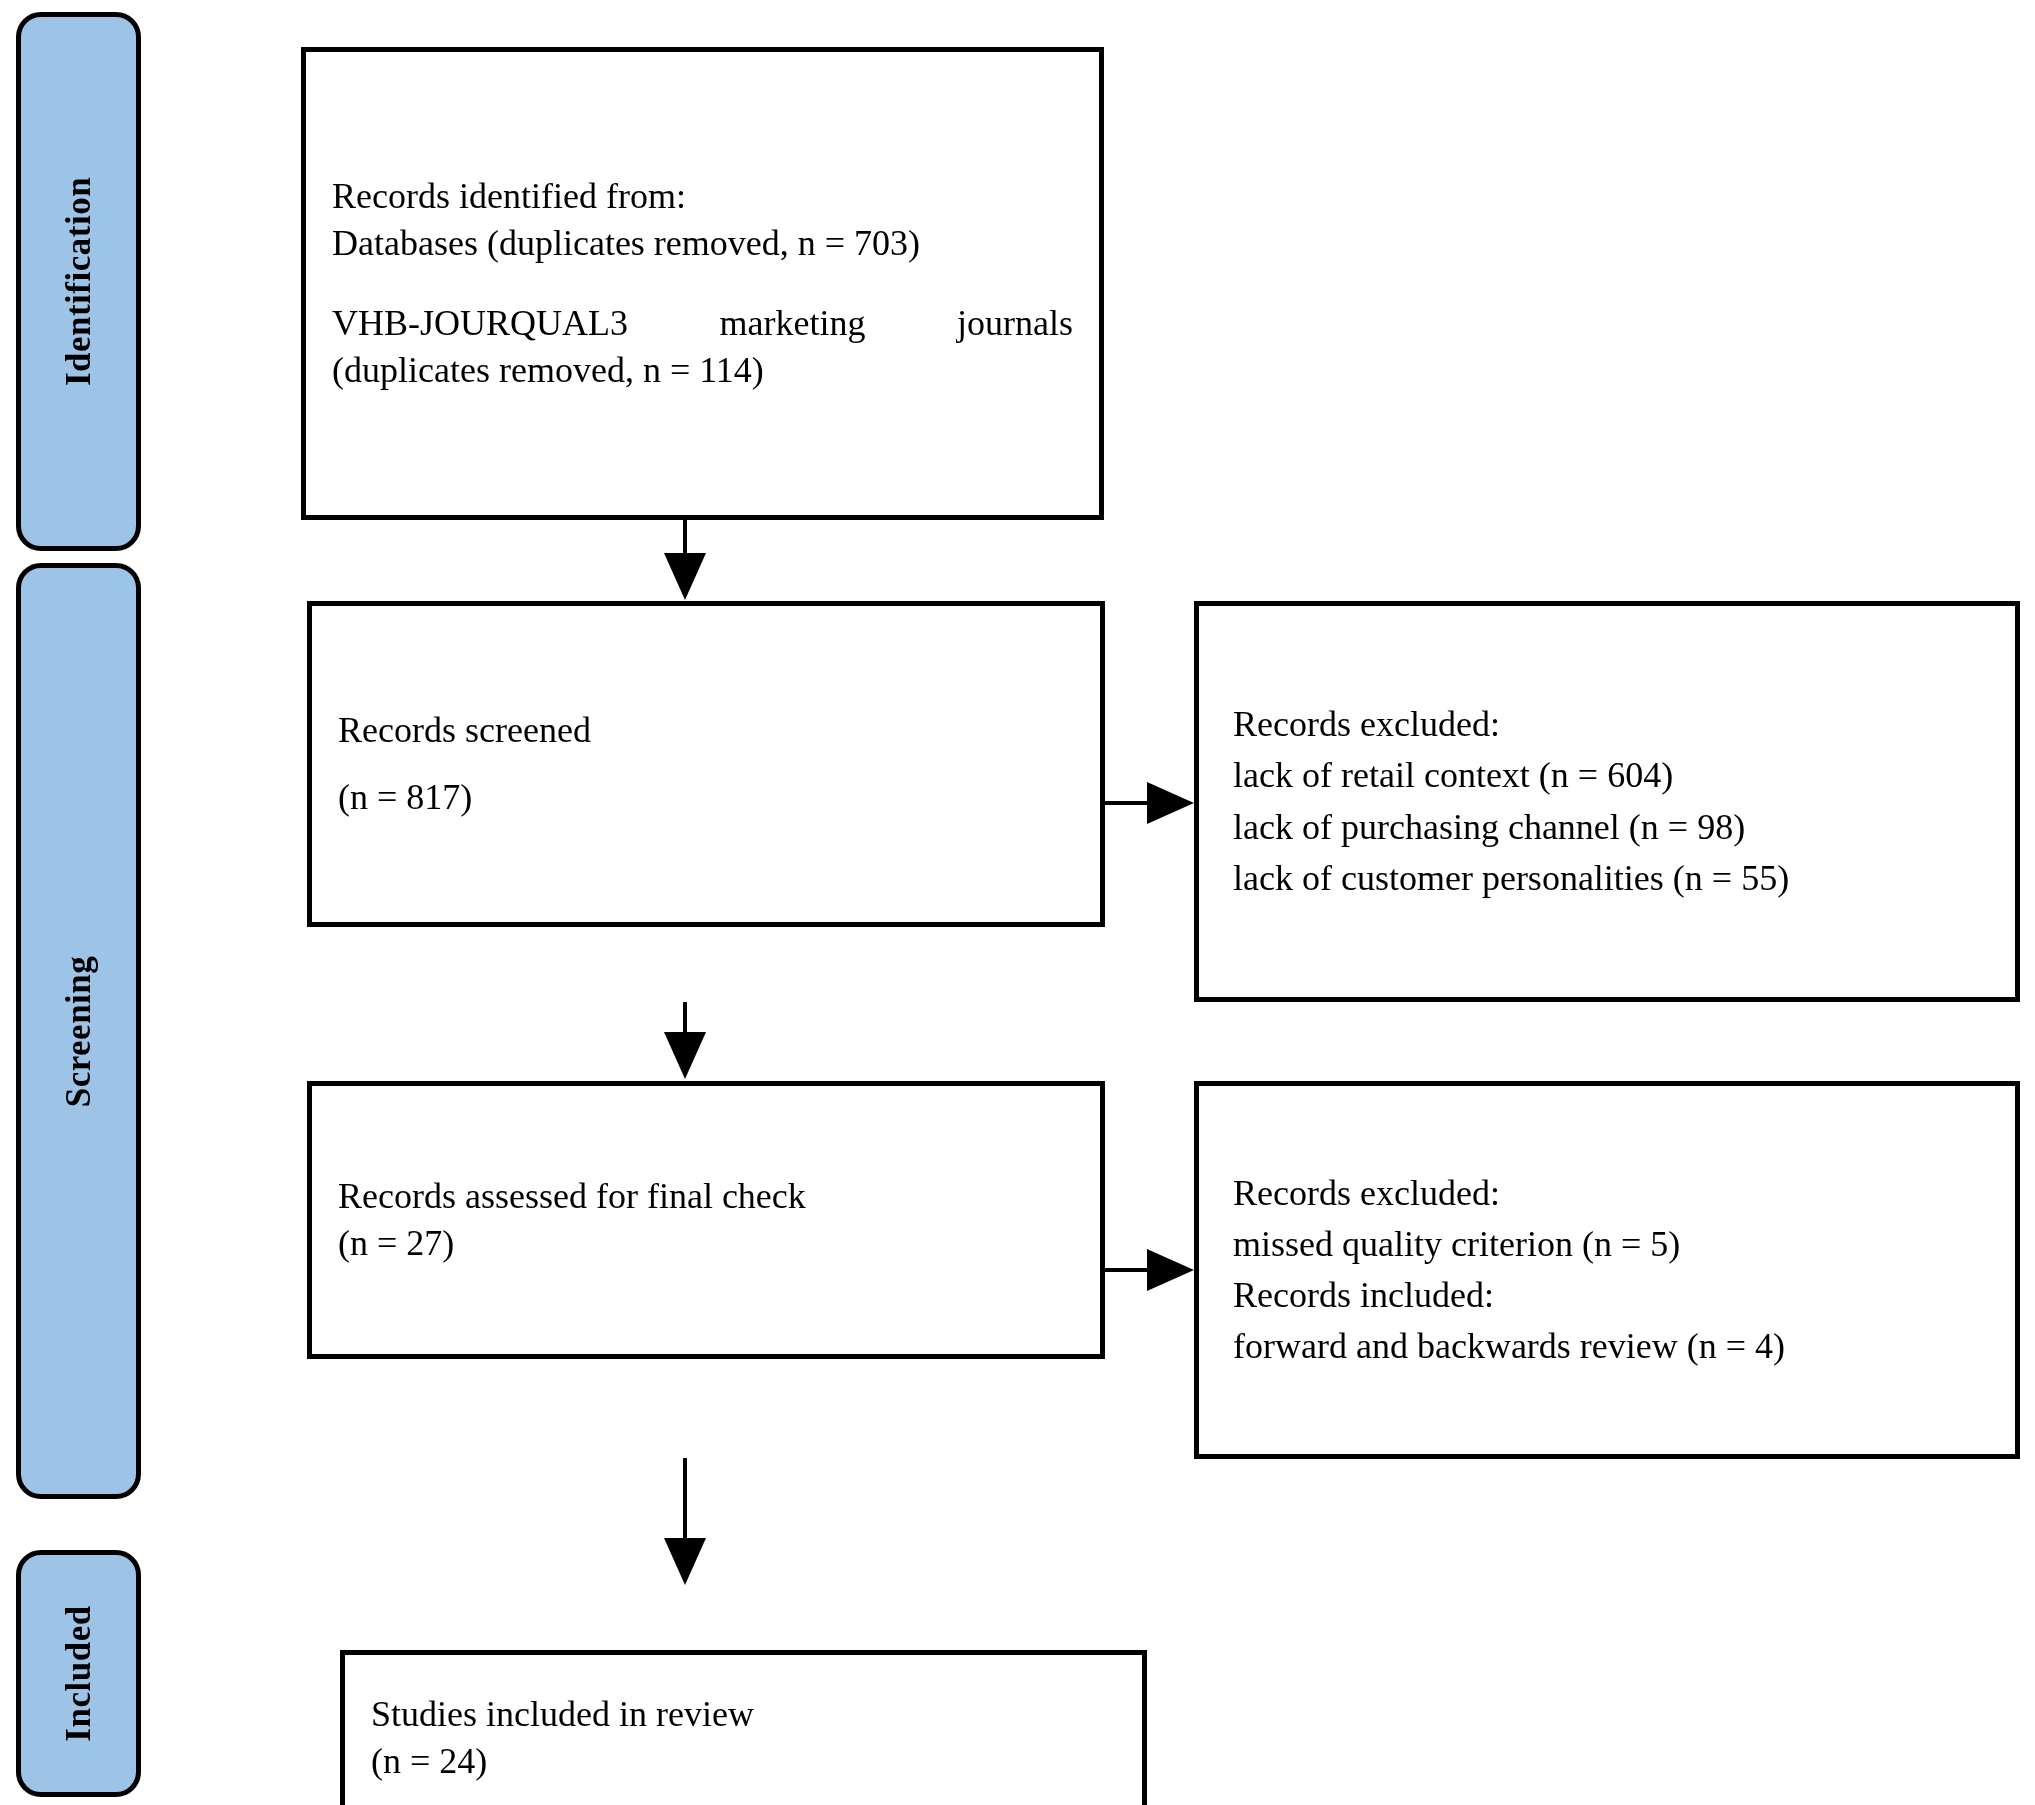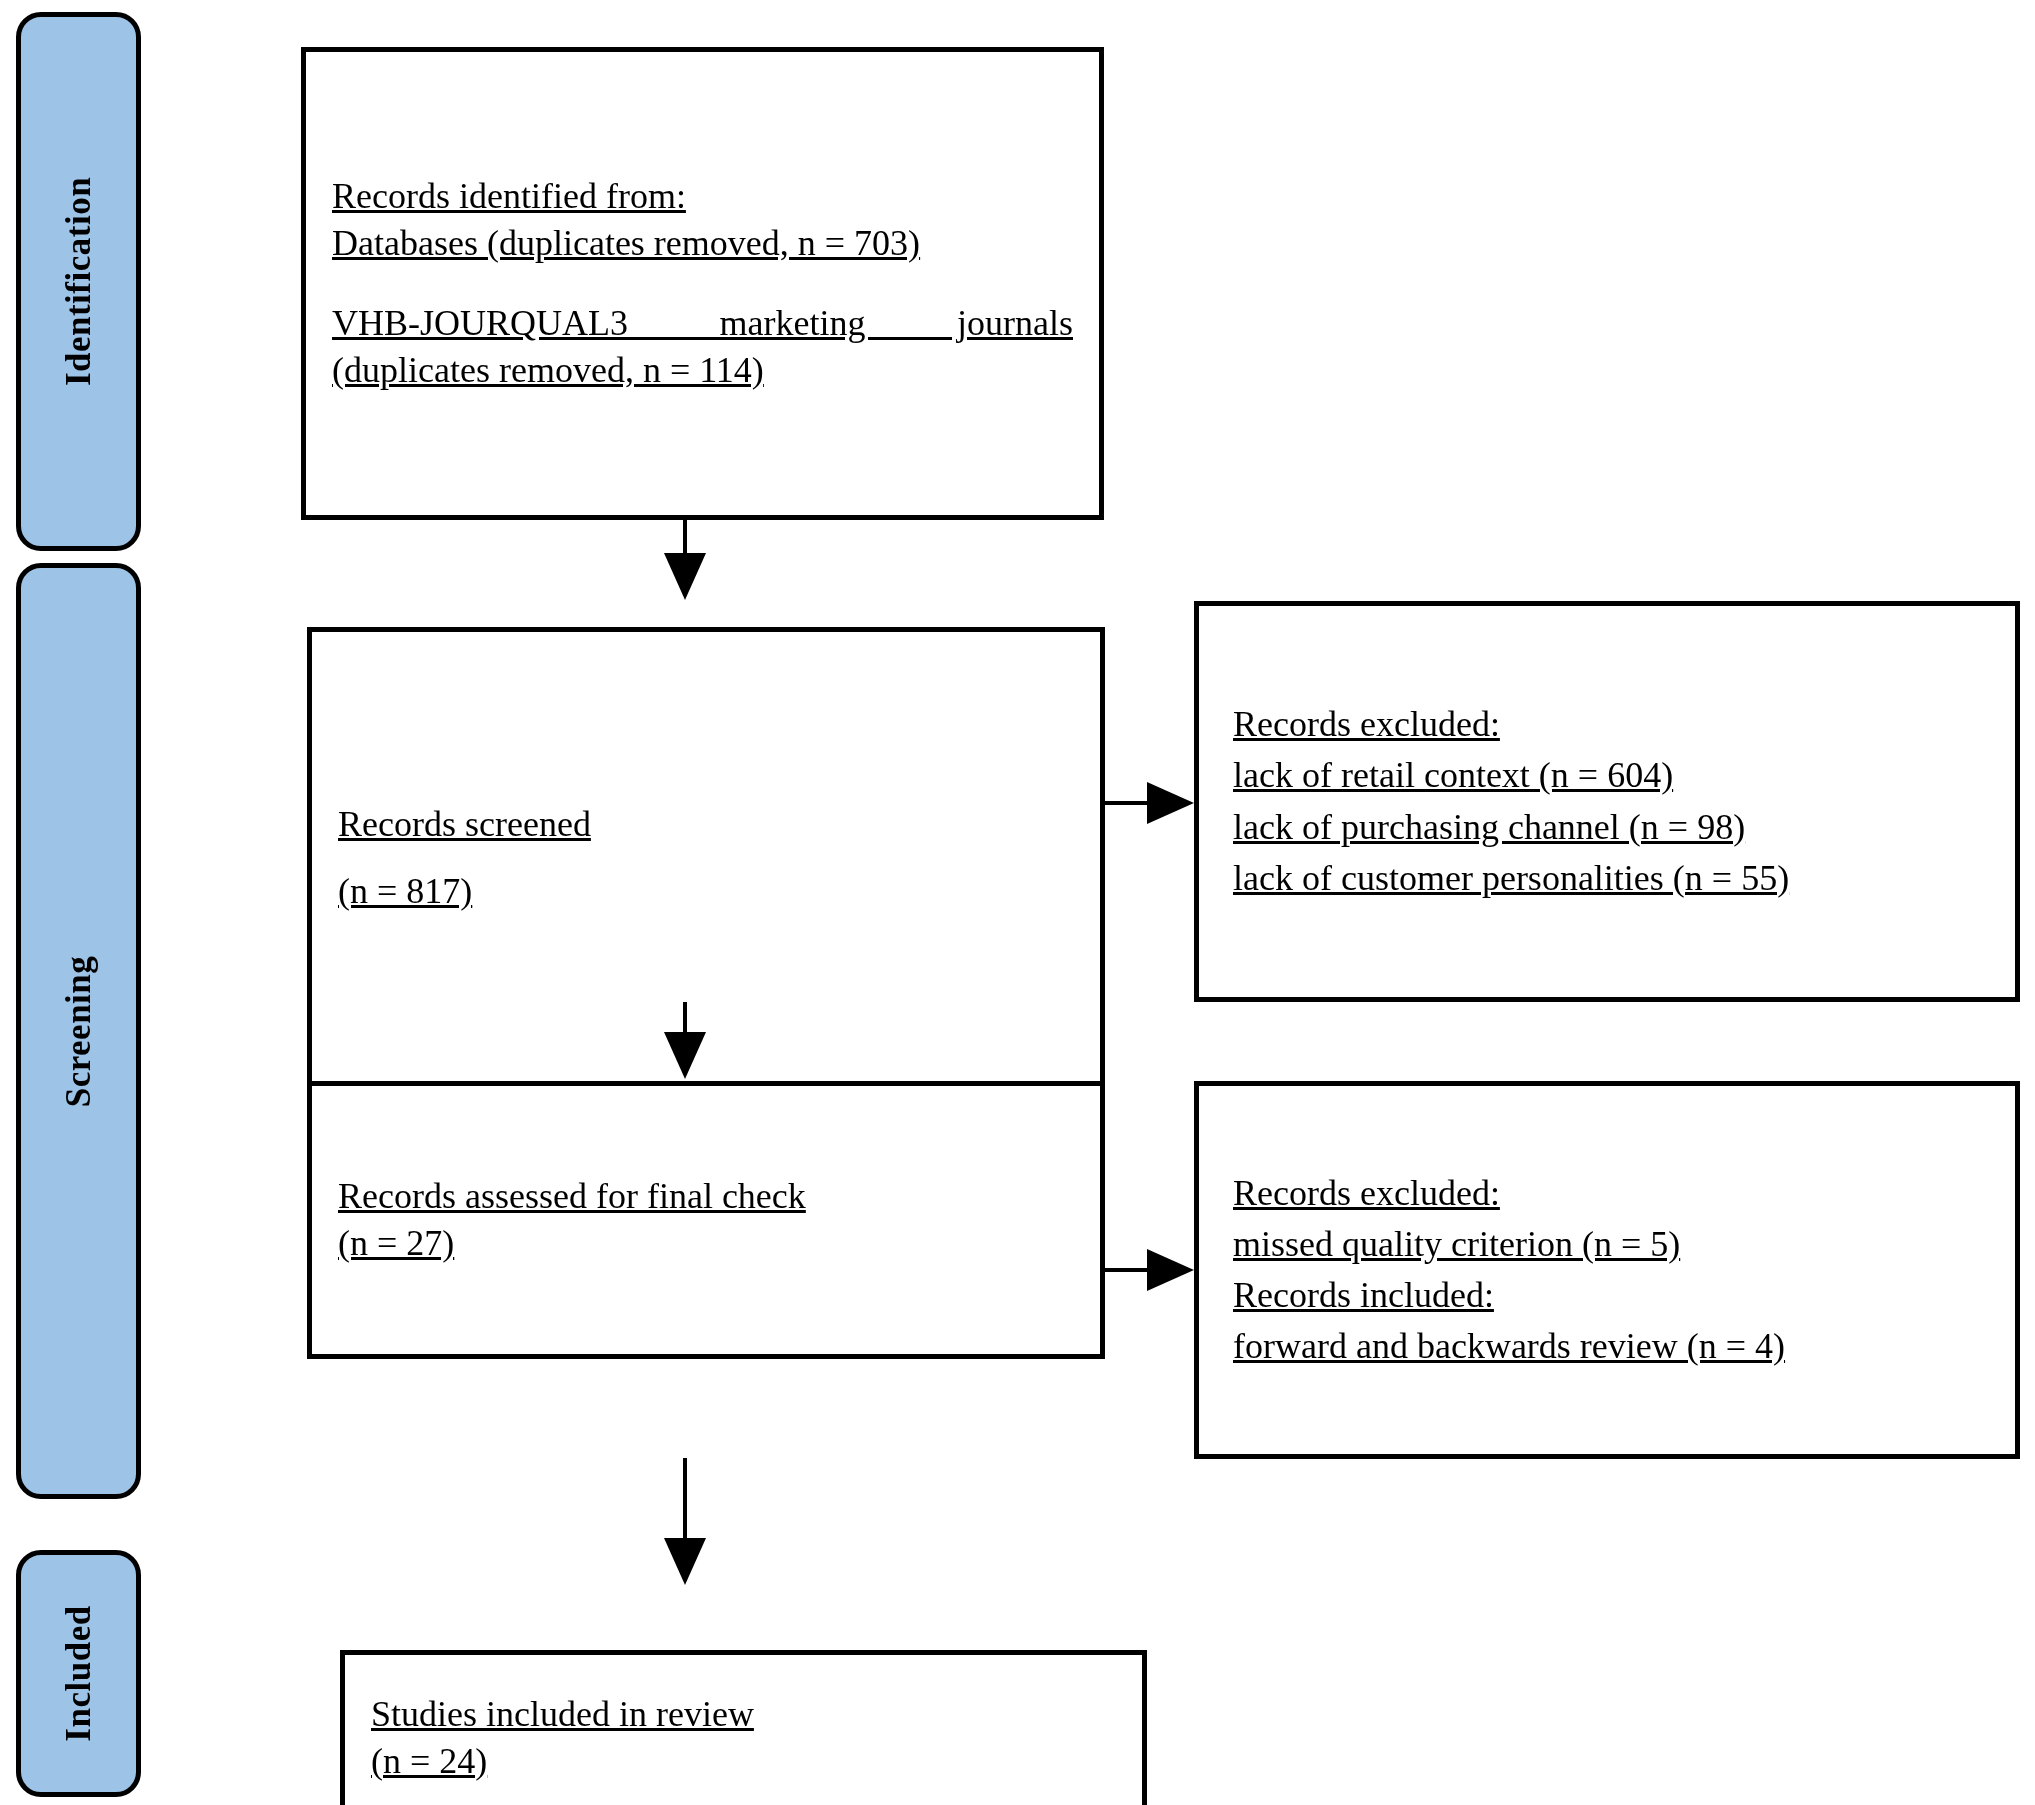--- a/index.html
+++ b/index.html
@@ -40,21 +40,20 @@
   
   .flow-box{
     position:absolute;
     background:#ffffff;
     border:5.9px solid #000000;
     box-sizing:border-box;
     display:flex;
     flex-direction:column;
     justify-content:center;
     padding:0 26px;
-    text-decoration:underline;
   }
   .flow-box .line{
     font-size:36px;
     line-height:1.30;
     white-space:pre;
     color:#000000;
   }
   .flow-box .line.spacer{
     height:33px;
   }
@@ -112,21 +111,21 @@
     <div class="line">Records identified from:</div>
     <div class="line">Databases (duplicates removed, n = 703)</div>
     <div class="line spacer"></div>
     <div class="line justified">VHB-JOURQUAL3 marketing journals</div>
     <div class="line">(duplicates removed, n = 114)</div>
   </div>
 
   <div class="v-line" style="left:683px;top:520px;width:3.8px;height:35px;"></div>
   <div class="arrow-down" style="left:664px;top:553px;"></div>
 
-  <div class="flow-box" style="left:307px;top:627px;width:798px;height:462px;gap:20px;">
+  <div class="flow-box" style="left:307px;top:601px;width:798px;height:326px;gap:20px;">
     <div class="line">Records screened</div>
     <div class="line">(n = 817)</div>
   </div>
 
   <div class="h-line" style="left:1105px;top:801px;width:46px;height:3.8px;"></div>
   <div class="arrow-right" style="left:1147px;top:782px;"></div>
 
   <div class="flow-box taller" style="left:1194px;top:601px;width:826px;height:401px;">
     <div class="line">Records excluded:</div>
     <div class="line">lack of retail context (n = 604)</div>

